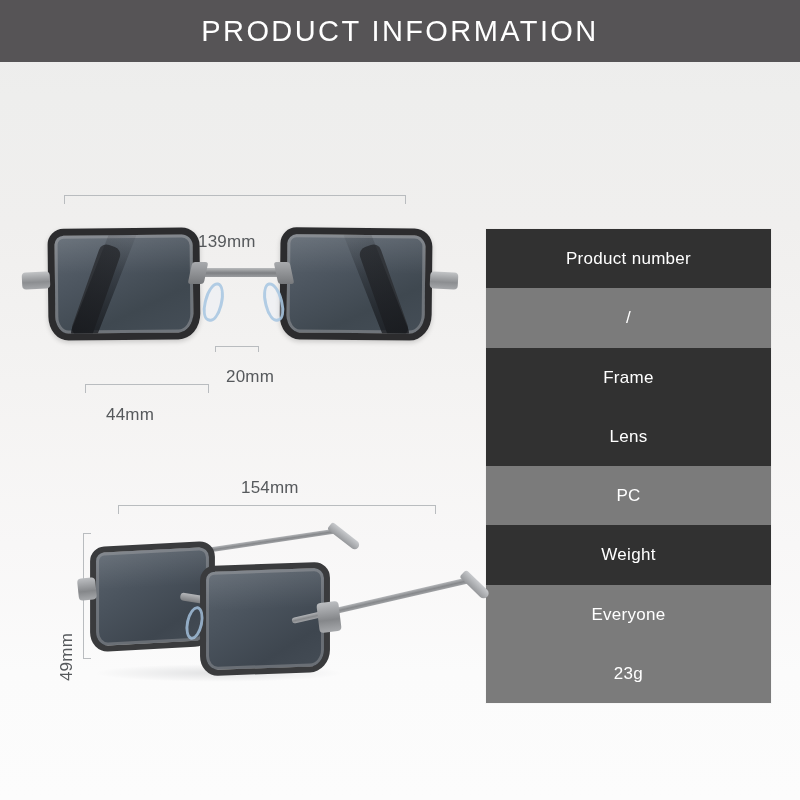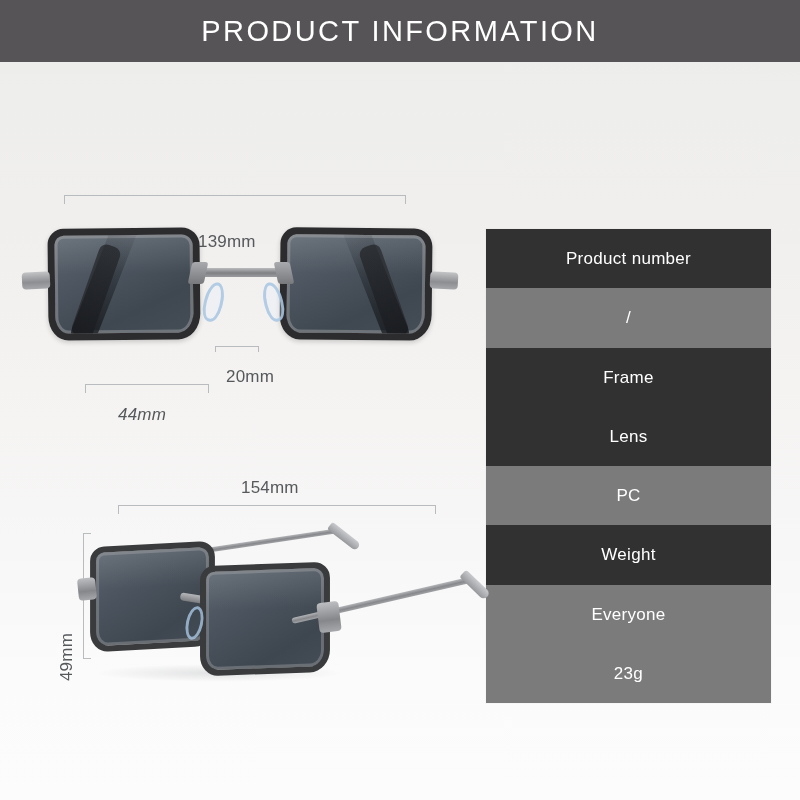--- a/index.html
+++ b/index.html
@@ -357,21 +357,21 @@
       <div class="nosepad l"></div>
       <div class="nosepad r"></div>
       <div class="hinge-tab l"></div>
       <div class="hinge-tab r"></div>
     </div>
 
     <div class="bracket-h small" style="left:215px; top:284px; width:44px;"></div>
     <div class="dim-label" style="left:212px; top:305px;margin-left:14px;">20mm</div>
 
     <div class="bracket-h" style="left:85px; top:322px; width:124px;"></div>
-    <div class="dim-label" style="left:118px; top:343px;font-style:italic;">44mm</div>
+    <div class="dim-label" style="left:106px; top:343px;">44mm</div>
 
     <div class="dim-label" style="left:241px; top:416px;">154mm</div>
     <div class="bracket-h" style="left:118px; top:443px; width:318px;"></div>
 
     <div class="dim-label vertical" style="left:37px; top:585px; width:60px; text-align:center;">49mm</div>
     <div class="bracket-v" style="left:83px; top:471px; height:126px;"></div>
 
     <div class="glasses-angle">
       <div class="a-shadow"></div>
       <div class="temple far"></div>

